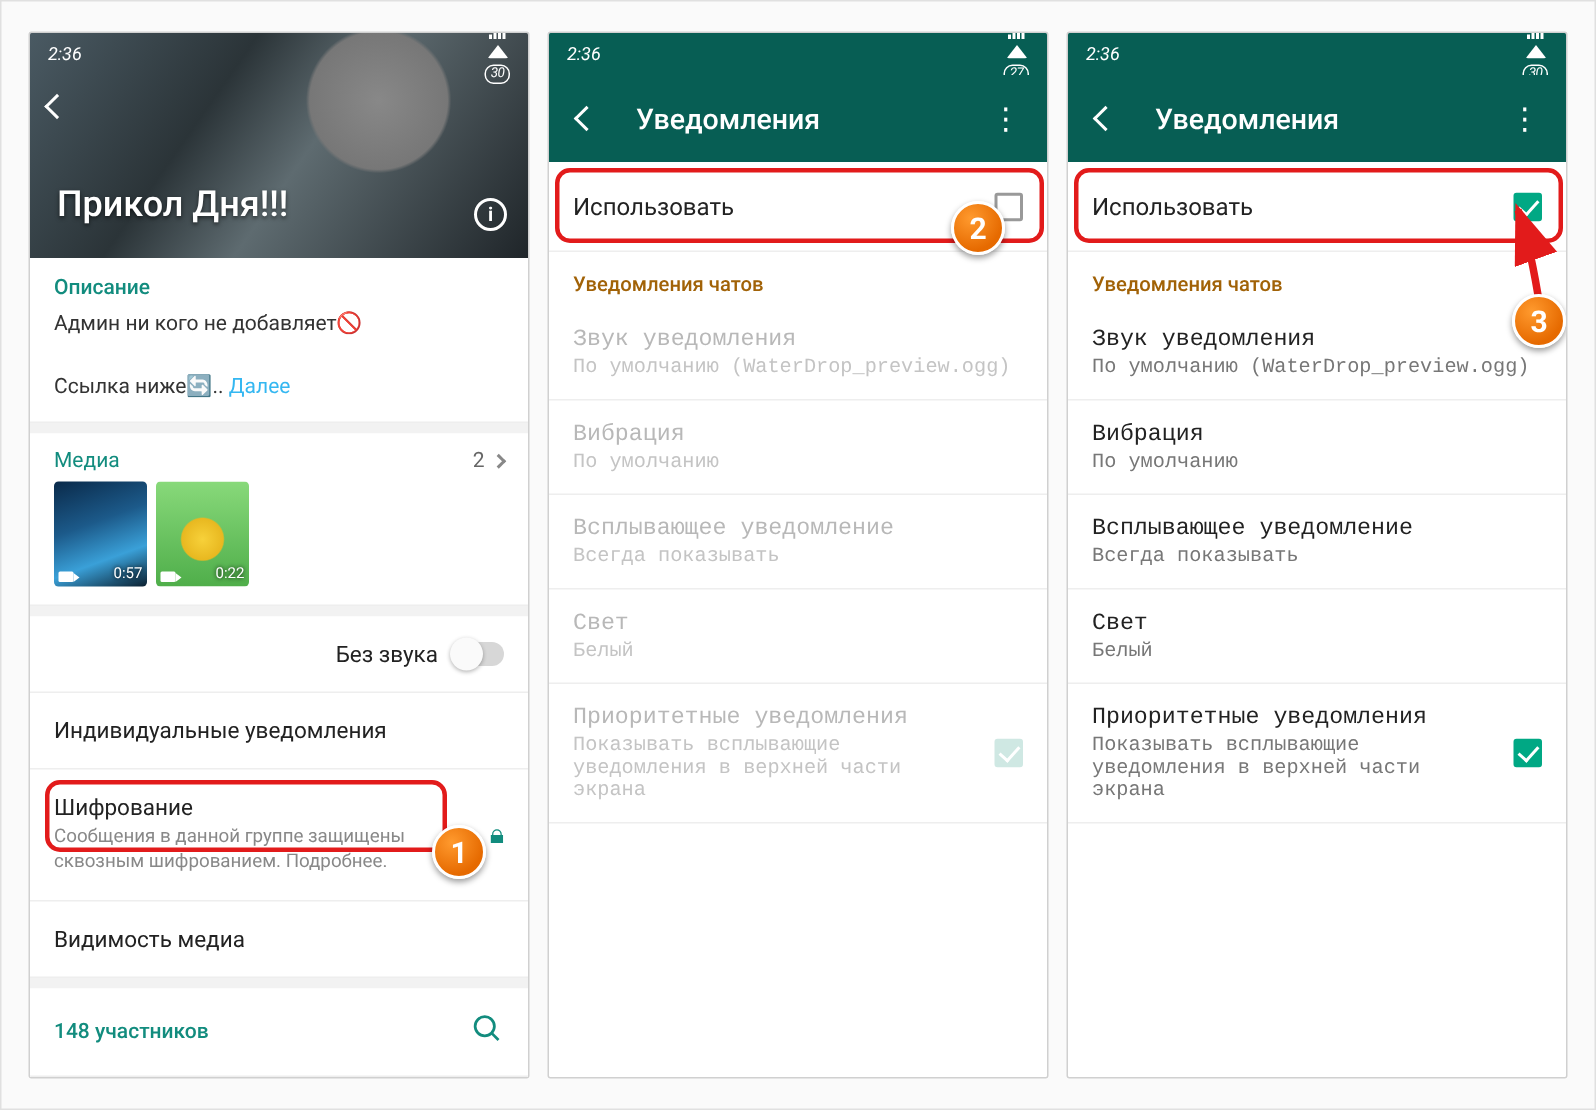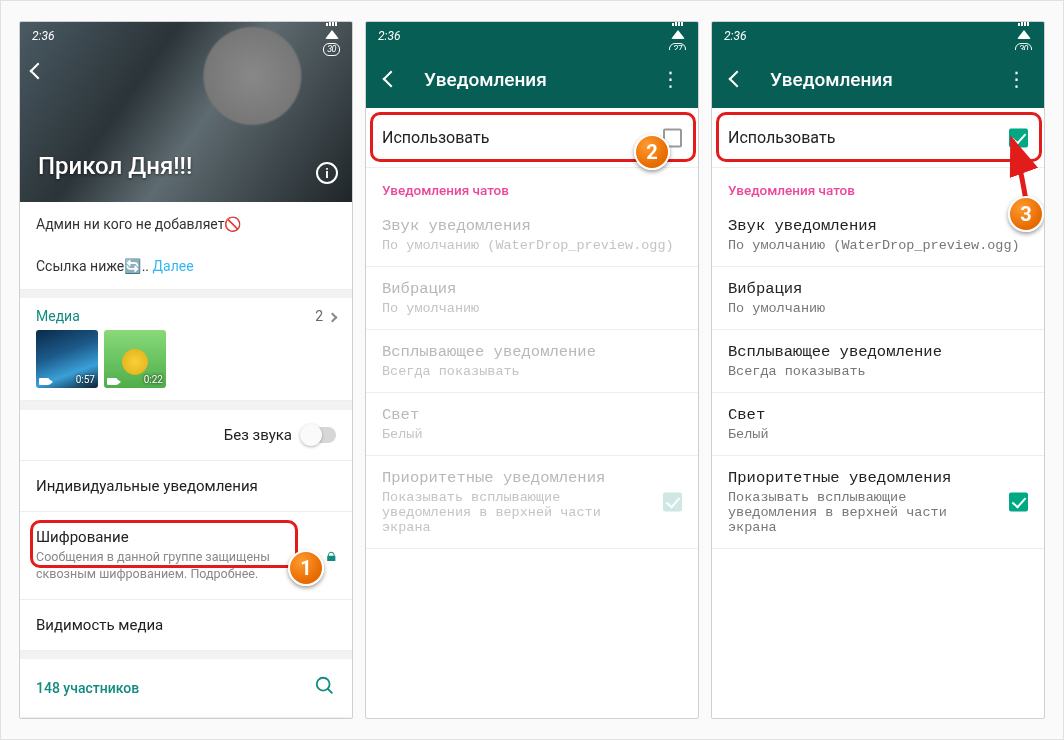--- a/index.html
+++ b/index.html
@@ -71,21 +71,21 @@
   .teal-txt { color:#128C7E; }
   .desc-title { color:#128C7E; font-size:14px; font-weight:500; margin-bottom:6px;}
   .desc-body { font-size:14px; color:#333; line-height:1.5;}
   .desc-body a{ color:#34B7F1; text-decoration:none;}
 
   .gap { height:10px; background:#f2f2f2;}
 
   .media-head{ display:flex; justify-content:space-between; align-items:center; padding:10px 16px 6px; font-size:14px;}
   .chev-r{ width:7px;height:7px;border-right:2px solid #888;border-top:2px solid #888; transform:rotate(45deg); display:inline-block; margin-left:6px;}
   .thumbs{ display:flex; gap:6px; padding:0 16px 12px;}
-  .thumb{ width:62px;height:58px; position:relative; border-radius:3px; overflow:hidden;padding-left:12px;}
+  .thumb{ width:62px;height:70px; position:relative; border-radius:3px; overflow:hidden;padding-left:12px;}
   .thumb1{ background:linear-gradient(160deg,#0a2a4a,#1c5a8a 40%,#3aa0d8 70%,#0b2030);}
   .thumb2{ background:radial-gradient(circle at 50% 55%,#f7d13a 0,#e8b820 28%, transparent 30%),linear-gradient(#88d97a,#4fae4a);}
   .thumb .dur{ position:absolute; right:3px; bottom:3px; font-size:10px; color:#fff; text-shadow:0 0 3px #000;}
   .thumb .cam{ position:absolute; left:3px; bottom:3px; width:10px;height:7px;background:#fff; border-radius:1px;}
   .thumb .cam::after{content:"";position:absolute;right:-4px;top:1px;border-left:4px solid #fff;border-top:3px solid transparent;border-bottom:3px solid transparent;}
 
   .row { display:flex; align-items:center; justify-content:space-between; padding:16px; border-top:1px solid #eee; font-size:15px; color:#222;}
   .row.first{ border-top:none;text-align:right;}
   .row .sub{ font-size:12.5px; color:#888; margin-top:3px; line-height:1.35;}
   .row-left{ flex:1; padding-right:10px;}
@@ -93,21 +93,21 @@
   .switch::after{ content:""; position:absolute; left:-2px; top:-3px; width:22px;height:22px; background:#fafafa; border-radius:50%; box-shadow:0 1px 3px rgba(0,0,0,.3);}
   .lock{ color:#128C7E; font-size:18px;}
   .search-ic svg{ width:22px;height:22px; stroke:#128C7E; fill:none; stroke-width:2;}
 
   
   .appbar{ height:58px; background:#075E54; color:#fff; display:flex; align-items:center; padding:0 8px; }
   .appbar .title{ font-size:19px; font-weight:500; margin-left:16px; flex:1;}
   .appbar .more{ width:40px; text-align:center; font-size:20px; letter-spacing:-1px;}
   .appbar .back{ width:34px; text-align:center;}
 
-  .set-section-title{ color:#ec4899; font-size:13.5px; font-weight:500; padding:14px 16px 6px;}
+  .set-section-title{ color:#a16207; font-size:13.5px; font-weight:500; padding:14px 16px 6px;}
   .set-row{ padding:13px 16px; position:relative;font-family:Liberation Mono, monospace;}
   .set-row .t{ font-size:15.5px; color:#222;}
   .set-row .s{ font-size:13.5px; color:#777; margin-top:3px;}
   .set-row.disabled .t{ color:#b8b8b8;}
   .set-row.disabled .s{ color:#c4c4c4;}
   .divider{ height:1px; background:#eee; margin:0;}
   .checkbox{ position:absolute; right:16px; top:50%; transform:translateY(-50%); width:19px;height:19px; border:2px solid #999; border-radius:2px;}
   .checkbox.on{ background:#00a884; border-color:#00a884;}
   .checkbox.on::after{ content:""; position:absolute; left:4px; top:0px; width:6px;height:11px; border-right:2.5px solid #fff; border-bottom:2.5px solid #fff; transform:rotate(42deg);}
   .checkbox.ondim{ background:#cfe8e3; border-color:#cfe8e3;}
@@ -139,20 +139,21 @@
           <span class="wifi"></span>
           <span class="batt">30</span>
         </span>
       </div>
       <span class="hero-back"><span class="arrow-left"></span></span>
       <div class="hero-title">Прикол Дня!!!</div>
       <div class="hero-info">i</div>
     </div>
 
     <div class="section section-pad">
+      <div class="desc-title">Описание</div>
       <div class="desc-body">
         <span>Админ ни кого не добавляет🚫</span><br><br>
         <span>Ссылка ниже🔄.. </span><a href="#">Далее</a>
       </div>
     </div>
     <div class="gap"></div>
 
     <div class="section">
       <div class="media-head">
         <span class="teal-txt">Медиа</span>

